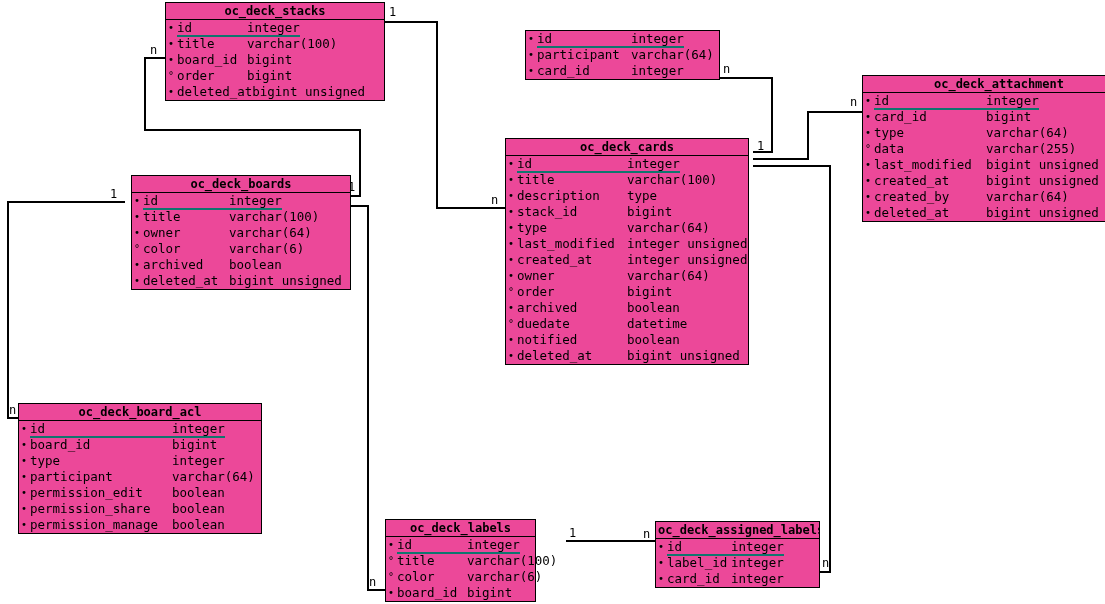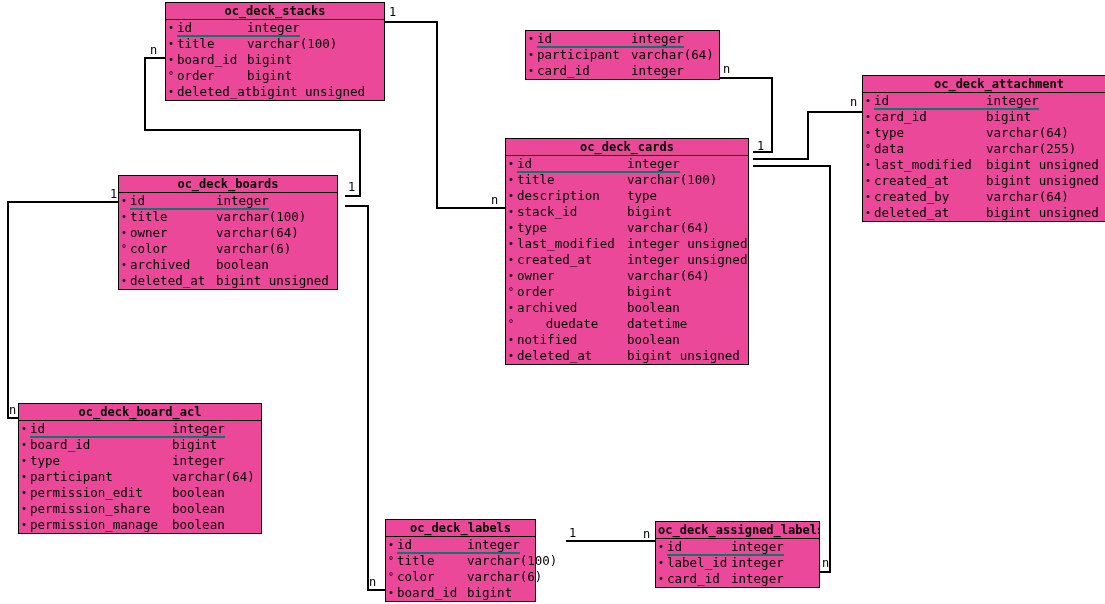--- a/index.html
+++ b/index.html
@@ -103,25 +103,25 @@
       <div class="table-row pk"><span class="bullet">•</span><span class="col-name" style="min-width: 110px;">id</span><span class="col-type">integer</span></div>
       <div class="table-row"><span class="bullet">•</span><span class="col-name" style="min-width: 110px;">title</span><span class="col-type">varchar(100)</span></div>
       <div class="table-row"><span class="bullet">•</span><span class="col-name" style="min-width: 110px;">description</span><span class="col-type">type</span></div>
       <div class="table-row"><span class="bullet">•</span><span class="col-name" style="min-width: 110px;">stack_id</span><span class="col-type">bigint</span></div>
       <div class="table-row"><span class="bullet">•</span><span class="col-name" style="min-width: 110px;">type</span><span class="col-type">varchar(64)</span></div>
       <div class="table-row"><span class="bullet">•</span><span class="col-name" style="min-width: 110px;">last_modified</span><span class="col-type">integer unsigned</span></div>
       <div class="table-row"><span class="bullet">•</span><span class="col-name" style="min-width: 110px;">created_at</span><span class="col-type">integer unsigned</span></div>
       <div class="table-row"><span class="bullet">•</span><span class="col-name" style="min-width: 110px;">owner</span><span class="col-type">varchar(64)</span></div>
       <div class="table-row"><span class="bullet">°</span><span class="col-name" style="min-width: 110px;">order</span><span class="col-type">bigint</span></div>
       <div class="table-row"><span class="bullet">•</span><span class="col-name" style="min-width: 110px;">archived</span><span class="col-type">boolean</span></div>
-      <div class="table-row"><span class="bullet">°</span><span class="col-name" style="min-width: 110px; text-align: center;">duedate</span><span class="col-type">datetime</span></div>
+      <div class="table-row"><span class="bullet">°</span><span class="col-name" style="min-width: 110px;">duedate</span><span class="col-type">datetime</span></div>
       <div class="table-row"><span class="bullet">•</span><span class="col-name" style="min-width: 110px;">notified</span><span class="col-type">boolean</span></div>
       <div class="table-row"><span class="bullet">•</span><span class="col-name" style="min-width: 110px;">deleted_at</span><span class="col-type">bigint unsigned</span></div>
     </div>
-    <div class="table-box" style="left: 118px; top: 175px; width: 220px;">
+    <div class="table-box" style="left: 131px; top: 175px; width: 220px;">
       <div class="table-header">oc_deck_boards</div>
       <div class="table-row pk"><span class="bullet">•</span><span class="col-name" style="min-width: 86px;">id</span><span class="col-type">integer</span></div>
       <div class="table-row"><span class="bullet">•</span><span class="col-name" style="min-width: 86px;">title</span><span class="col-type">varchar(100)</span></div>
       <div class="table-row"><span class="bullet">•</span><span class="col-name" style="min-width: 86px;">owner</span><span class="col-type">varchar(64)</span></div>
       <div class="table-row"><span class="bullet">°</span><span class="col-name" style="min-width: 86px;">color</span><span class="col-type">varchar(6)</span></div>
       <div class="table-row"><span class="bullet">•</span><span class="col-name" style="min-width: 86px;">archived</span><span class="col-type">boolean</span></div>
       <div class="table-row"><span class="bullet">•</span><span class="col-name" style="min-width: 86px;">deleted_at</span><span class="col-type">bigint unsigned</span></div>
     </div>
     <div class="table-box" style="left: 18px; top: 403px; width: 244px;">
       <div class="table-header">oc_deck_board_acl</div>

